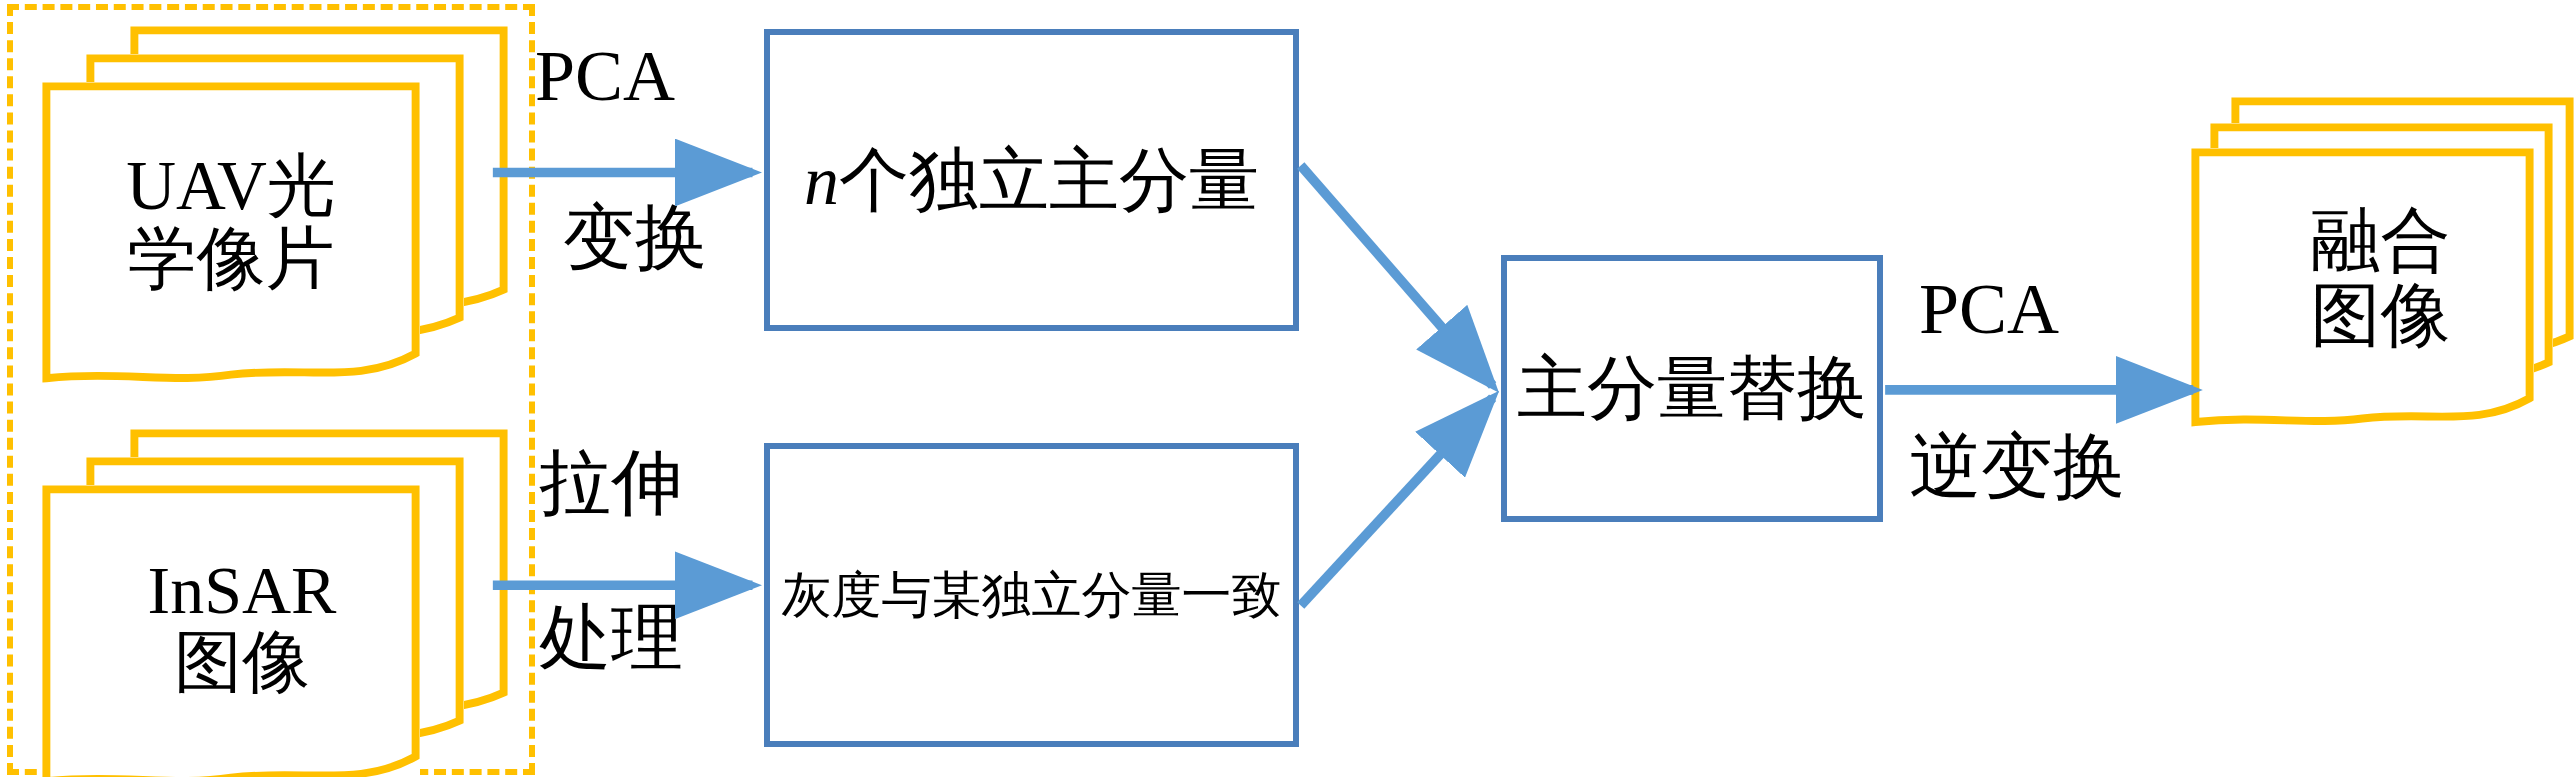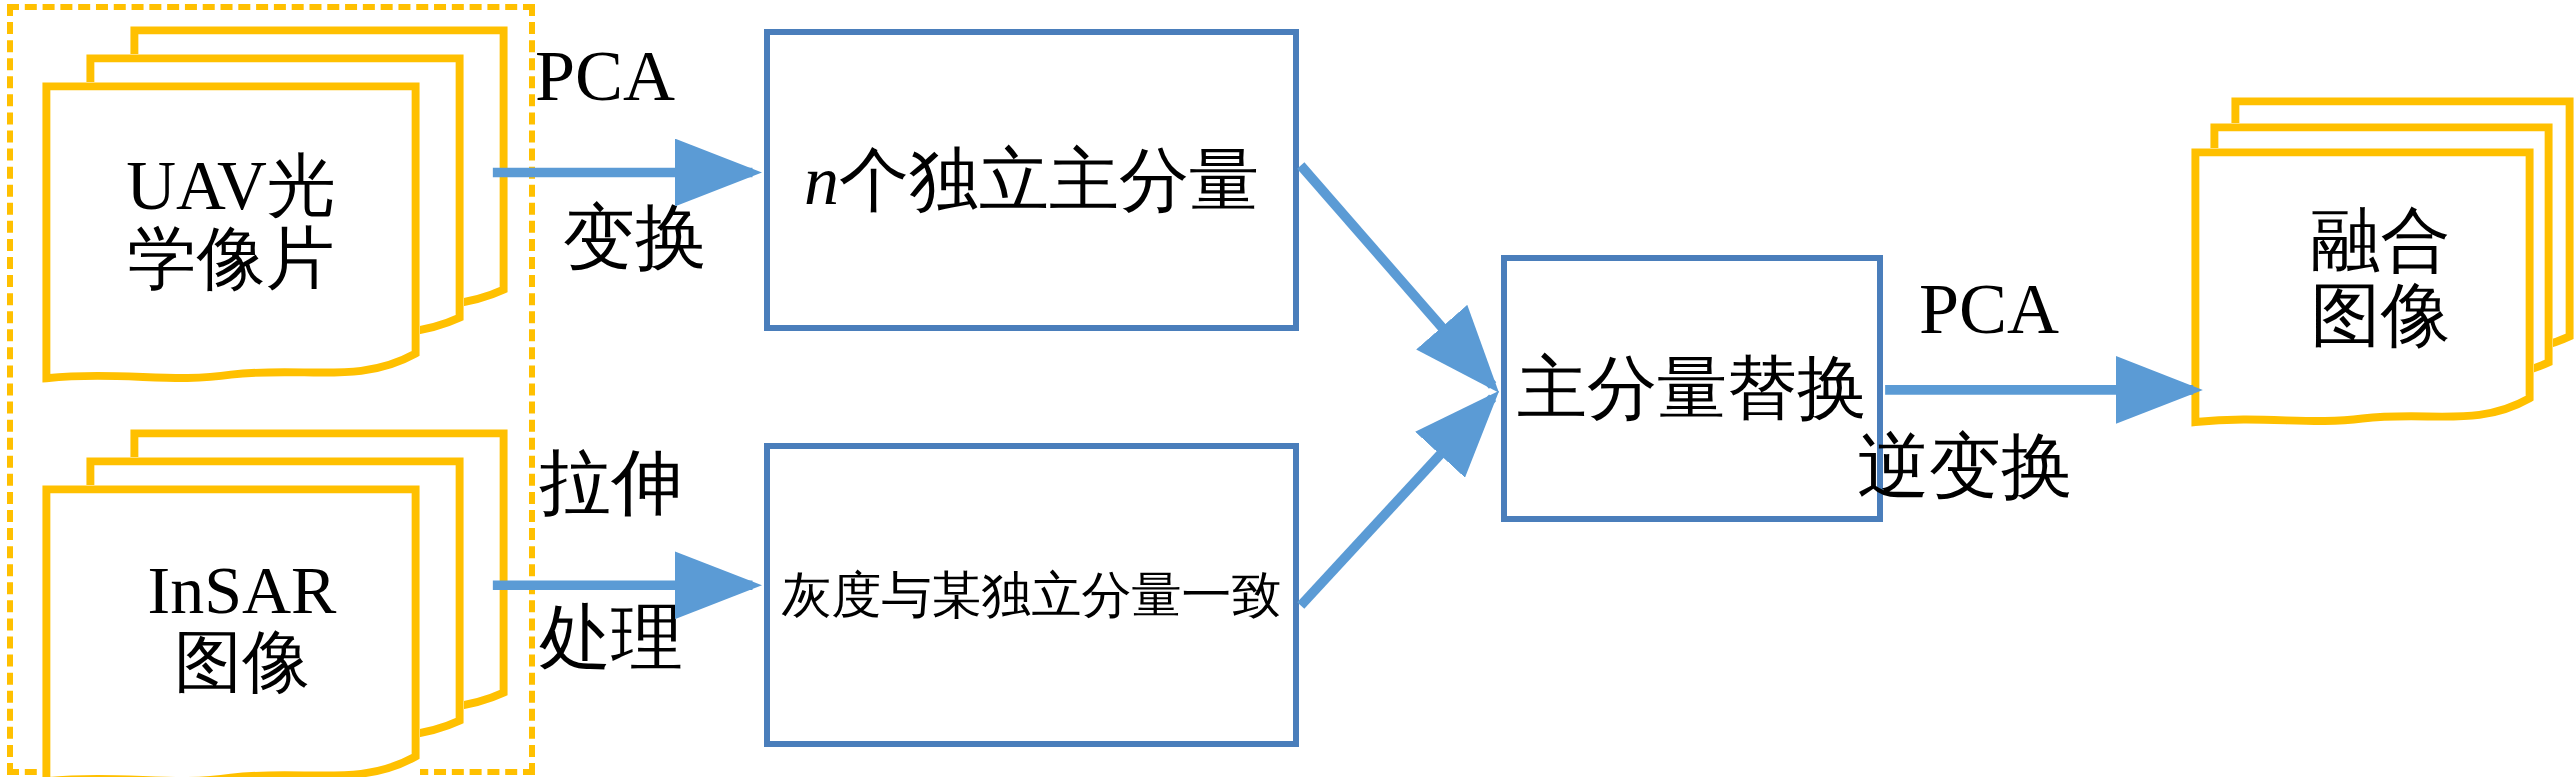--- a/index.html
+++ b/index.html
@@ -155,21 +155,21 @@
     <span class="line">灰度与某独</span>
     <span class="line">立分量一致</span>
   </div>
 
   <div class="proc-box" style="left:1501px; top:255px; width:382px; height:267px; font-size:70px;">
     <span class="line">主分量</span>
     <span class="line">替换</span>
   </div>
 
   <div class="edge-label" style="left:1919px; top:273px; font-size:72px;">PCA</div>
-  <div class="edge-label" style="left:1857px; top:431px; font-size:72px;">逆变换</div>
+  <div class="edge-label" style="left:1909px; top:431px; font-size:72px;">逆变换</div>
 
   <div class="doc-stack" style="left:2191px; top:97px; width:385px; height:370px;">
 
     <div class="doc-sheet" style="left:40px; top:0px; width:343px; height:264px;">
       <svg viewBox="0 0 390 300" preserveAspectRatio="none">
         <path d="M5,5 L385,5 L385,272 C325,300 272,284 195,293 C136,300 82,289 5,296 Z" fill="#ffffff" stroke="#FFC000" stroke-width="9"></path>
       </svg>
     </div>
 
     <div class="doc-sheet" style="left:19.4px; top:26.4px; width:343px; height:264px;">

